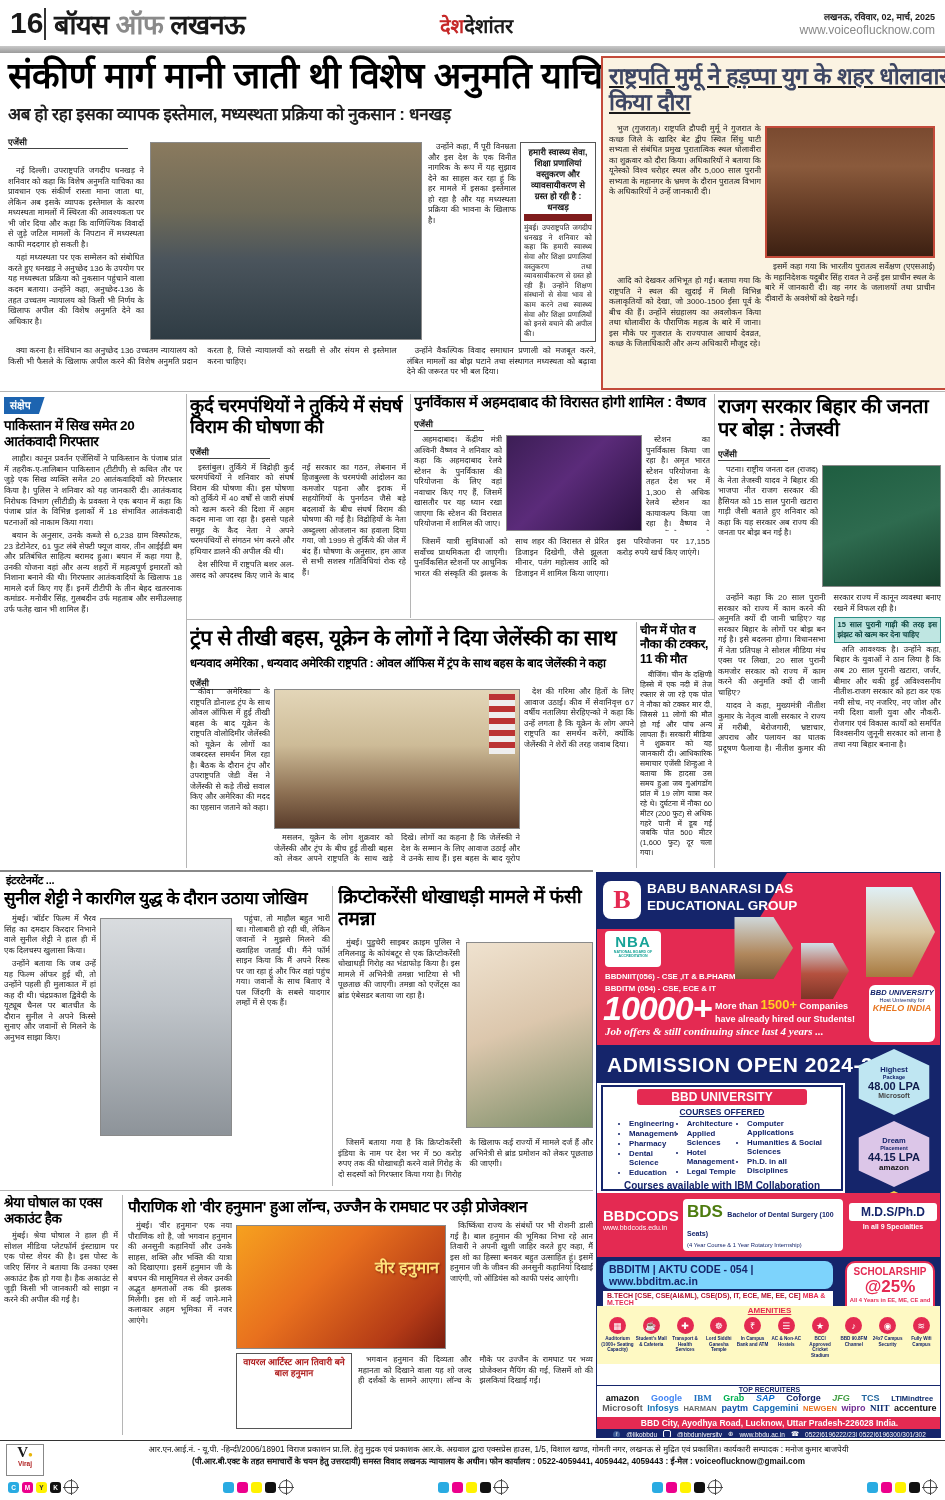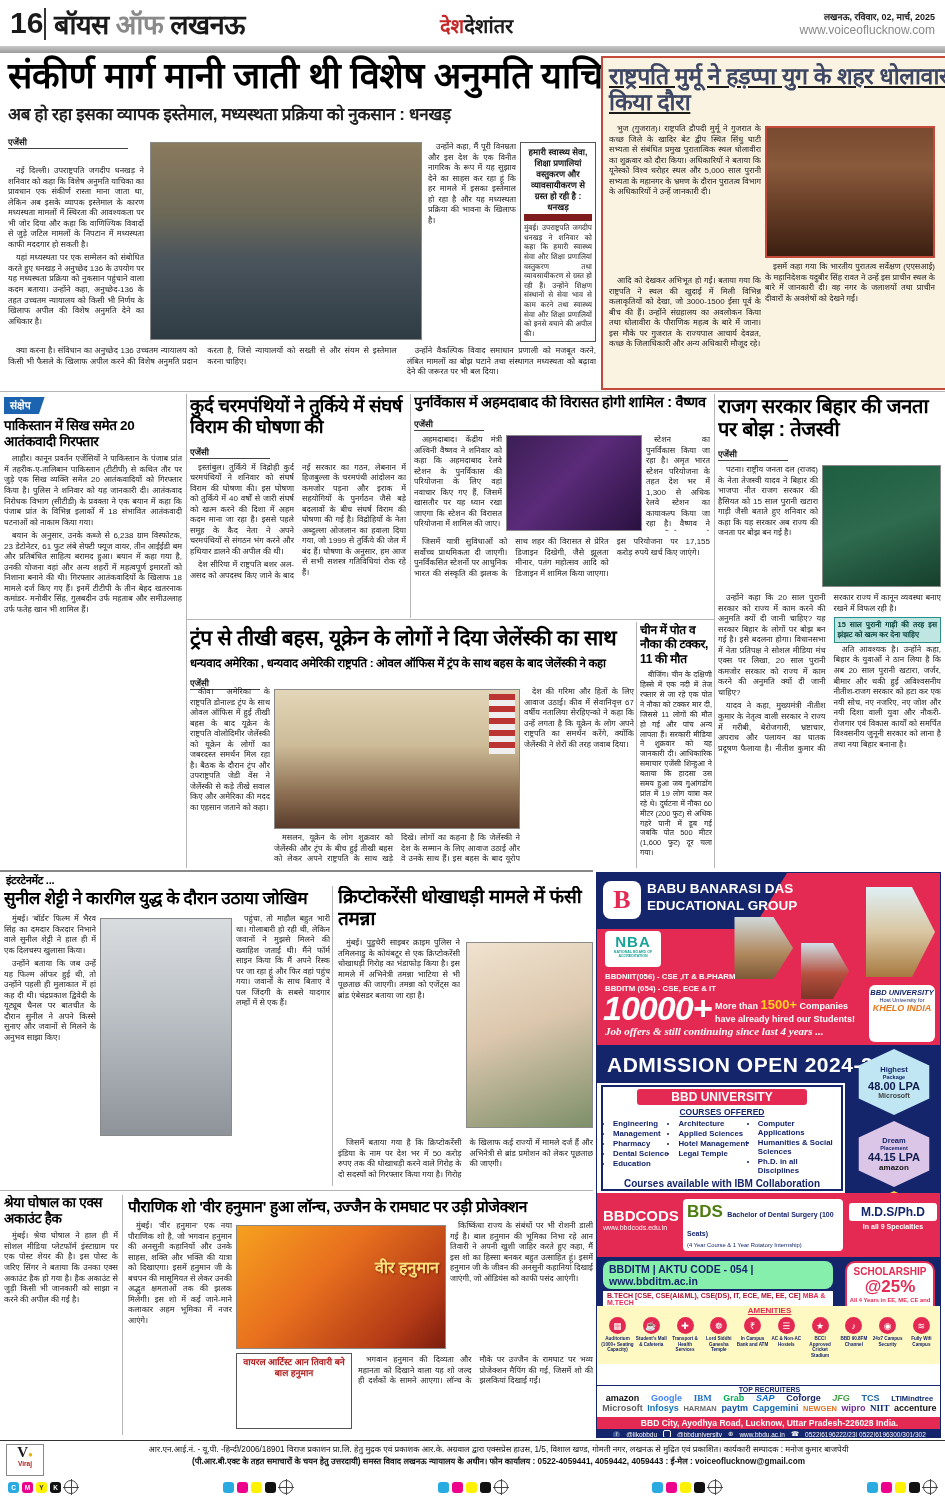--- a/index.html
+++ b/index.html
@@ -280,21 +280,21 @@
     </div>
 
     <div class="abs ad-navy" style="left:0;top:172px;width:345px;height:38px;">
       <div style="color:#fff;font-weight:bold;font-size:21px;padding:8px 0 0 10px;letter-spacing:.5px;">ADMISSION OPEN 2024-2025</div>
     </div>
 
     <div class="abs ad-navy" style="left:248px;top:210px;width:97px;height:110px;"></div>
     <div class="abs" style="left:4px;top:212px;width:242px;height:106px;background:#fff;border:2px solid #15256b;box-sizing:border-box;">
       <div style="background:#e42a52;color:#fff;font-weight:bold;font-size:12px;text-align:center;width:170px;margin:2px auto;padding:1px 0;border-radius:3px;">BBD UNIVERSITY</div>
       <div style="color:#15256b;font-weight:bold;font-size:8.5px;text-align:center;text-decoration:underline;">COURSES OFFERED</div>
-      <div style="display:flex;justify-content:flex-start;padding:2px 0;">
+      <div style="display:flex;justify-content:flex-start;padding:2px 16px;">
         <ul class="cl">
           <li>Engineering</li>
           <li>Management</li>
           <li>Pharmacy</li>
           <li>Dental Science</li>
           <li>Education</li>
         </ul>
         <ul class="cl">
           <li>Architecture</li>
           <li>Applied Sciences</li>
@@ -339,21 +339,21 @@
         <span style="font-size:7px;font-weight:bold;color:#15256b;">Bachelor of Dental Surgery (100 Seats)</span>
         <div style="font-size:5.8px;color:#15256b;margin-top:2px;">(4 Year Course &amp; 1 Year Rotatory Internship)</div>
       </div>
       <div class="abs" style="left:252px;top:10px;color:#fff;text-align:center;width:88px;">
         <div style="font-size:12px;font-weight:bold;background:#fff;color:#15256b;border-radius:3px;padding:2px;">M.D.S/Ph.D</div>
         <div style="font-size:7px;font-weight:bold;color:#fff;margin-top:2px;">In all 9 Specialties</div>
       </div>
     </div>
 
     <div class="abs ad-navy" style="left:0;top:384px;width:345px;height:70px;">
-      <div style="margin:4px 10px 0 6px;background:#86efac;border-radius:8px;padding:2px 6px;color:#15256b;font-weight:bold;font-size:10.5px;width:230px;box-sizing:border-box;">
+      <div style="margin:4px 10px 0 6px;background:#7dd3fc;border-radius:8px;padding:2px 6px;color:#15256b;font-weight:bold;font-size:10.5px;width:230px;box-sizing:border-box;">
         <span>BBDITM</span> | <span>AKTU CODE - 054</span> | <span>www.bbditm.ac.in</span>
       </div>
       <div style="margin:2px 6px;background:#fff;padding:1px 4px;font-size:7px;font-weight:bold;color:#b01030;width:230px;box-sizing:border-box;">
         <span>B.TECH [CSE, CSE(AI&amp;ML), CSE(DS), IT, ECE, ME, EE, CE]</span> <span style="color:#e42a52;">MBA &amp; M.TECH</span>
       </div>
       <div style="margin:3px 6px 0 6px;background:#fff;border-radius:8px;padding:2px 6px;color:#15256b;font-weight:bold;font-size:10.5px;width:230px;box-sizing:border-box;">
         <span>BBDNIIT</span> | <span>AKTU CODE - 056</span> | <span>www.bbdniit.ac.in</span>
       </div>
       <div style="margin:2px 6px;background:#fff;padding:1px 4px;font-size:6.6px;font-weight:bold;color:#b01030;width:230px;box-sizing:border-box;line-height:1.3;">
         <span>B.TECH [CSE,CSE(AI&amp;ML),CSE(AI), IT,ECE, EE, ME,CE]</span> <span style="color:#e42a52;">M.TECH, MBA</span>

